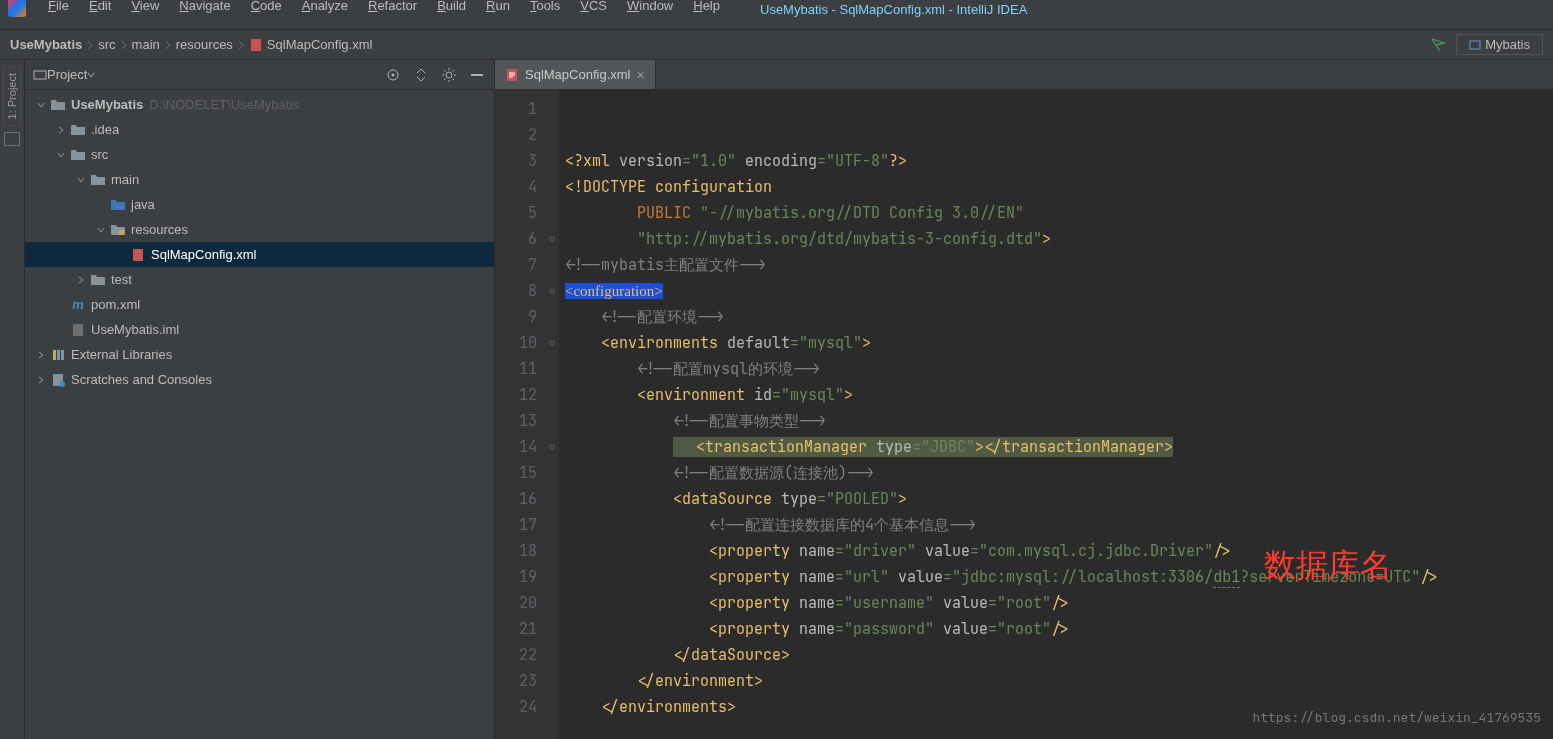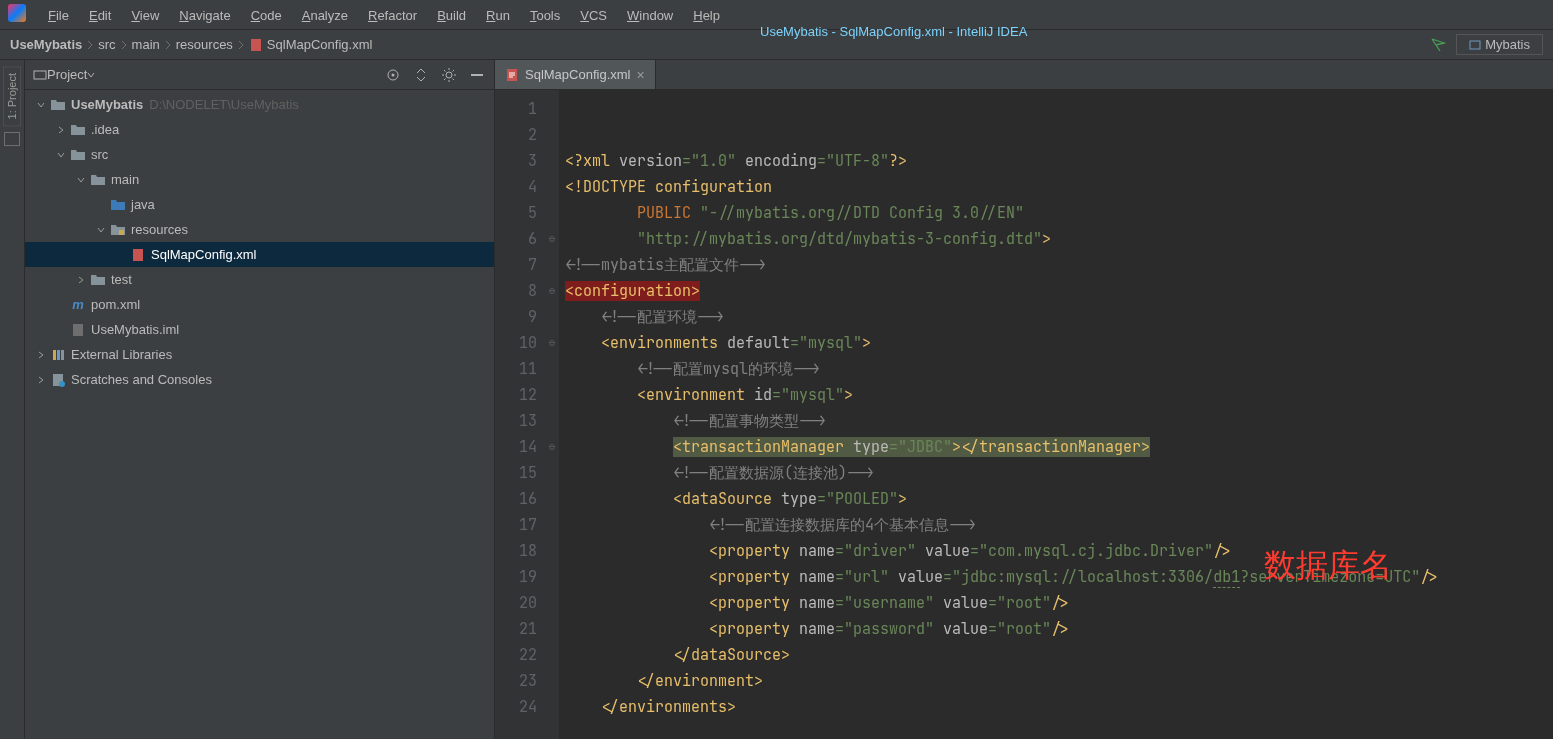--- a/index.html
+++ b/index.html
@@ -10,22 +10,22 @@
   color: #bbbbbb;
   width: 1553px;
   height: 739px;
   overflow: hidden;
   user-select: none;
 }
 .titlebar {
   height: 30px;
   background: #3c3f41;
   display: flex;
-  align-items: flex-start;
-  padding: 4px 8px;
+  align-items: flex-end;
+  padding: 12px 8px;
   border-bottom: 1px solid #2b2b2b;
 }
 .app-icon {
   width: 18px; height: 18px;
   background: linear-gradient(135deg, #fe315d 0%, #087cfa 50%, #f97a12 100%);
   border-radius: 3px;
   margin-right: 12px;
 }
 .menu-item {
   padding: 4px 10px;
@@ -172,22 +172,22 @@
   position: relative;
   color: #a9b7c6;
 }
 .code .line { height: 26px; }
 .t-tag { color: #e8bf6a; }
 .t-attr { color: #bababa; }
 .t-str { color: #6a8759; }
 .t-cmt { color: #808080; }
 .t-doctype { color: #e8bf6a; }
 .t-kw { color: #cc7832; }
-.hl-bg { background: #7f1d1d; }
-.hl-sel { background: #515b43; }
+.hl-bg { background: #1d4ed8; font-family: Liberation Serif, serif; }
+.hl-sel { background: #515b43; padding-left: 23px; }
 .underline-err { border-bottom: 1px dashed #6a8759; text-align: center; }
 .anno {
   position: absolute;
   color: #ff3b30;
   font-family: sans-serif;
   font-size: 32px;
   font-weight: 500;
 }
 .watermark {
   position: absolute;
@@ -519,15 +519,16 @@
           <div></div>
           <div></div>
           <div></div>
           <div></div>
           <div></div>
           <div></div>
         </div>
       <div class="code" id="code-host">
         <div class="line"><span class="t-tag">&lt;?xml</span> <span class="t-attr">version</span><span class="t-str">="1.0"</span> <span class="t-attr">encoding</span><span class="t-str">="UTF-8"</span><span class="t-tag">?&gt;</span></div><div class="line"><span class="t-doctype">&lt;!DOCTYPE configuration</span></div><div class="line">        <span class="t-kw">PUBLIC</span> <span class="t-str">"-//mybatis.org//DTD Config 3.0//EN"</span></div><div class="line">        <span class="t-str">"http://mybatis.org/dtd/mybatis-3-config.dtd"</span><span class="t-doctype">&gt;</span></div><div class="line"><span class="t-cmt">&lt;!--mybatis主配置文件--&gt;</span></div><div class="line"><span class="hl-bg"><span class="t-tag">&lt;configuration&gt;</span></span></div><div class="line">    <span class="t-cmt">&lt;!--配置环境--&gt;</span></div><div class="line">    <span class="t-tag">&lt;environments</span> <span class="t-attr">default</span><span class="t-str">="mysql"</span><span class="t-tag">&gt;</span></div><div class="line">        <span class="t-cmt">&lt;!--配置mysql的环境--&gt;</span></div><div class="line">        <span class="t-tag">&lt;environment</span> <span class="t-attr">id</span><span class="t-str">="mysql"</span><span class="t-tag">&gt;</span></div><div class="line">            <span class="t-cmt">&lt;!--配置事物类型--&gt;</span></div><div class="line">            <span class="hl-sel"><span class="t-tag">&lt;transactionManager</span> <span class="t-attr">type</span><span class="t-str">="JDBC"</span><span class="t-tag">&gt;&lt;/transactionManager&gt;</span></span></div><div class="line">            <span class="t-cmt">&lt;!--配置数据源(连接池)--&gt;</span></div><div class="line">            <span class="t-tag">&lt;dataSource</span> <span class="t-attr">type</span><span class="t-str">="POOLED"</span><span class="t-tag">&gt;</span></div><div class="line">                <span class="t-cmt">&lt;!--配置连接数据库的4个基本信息--&gt;</span></div><div class="line">                <span class="t-tag">&lt;property</span> <span class="t-attr">name</span><span class="t-str">="driver"</span> <span class="t-attr">value</span><span class="t-str">="com.mysql.cj.jdbc.Driver"</span><span class="t-tag">/&gt;</span></div><div class="line">                <span class="t-tag">&lt;property</span> <span class="t-attr">name</span><span class="t-str">="url"</span> <span class="t-attr">value</span><span class="t-str">="jdbc:mysql://localhost:3306/<span class="underline-err">db1</span>?serverTimezone=UTC"</span><span class="t-tag">/&gt;</span></div><div class="line">                <span class="t-tag">&lt;property</span> <span class="t-attr">name</span><span class="t-str">="username"</span> <span class="t-attr">value</span><span class="t-str">="root"</span><span class="t-tag">/&gt;</span></div><div class="line">                <span class="t-tag">&lt;property</span> <span class="t-attr">name</span><span class="t-str">="password"</span> <span class="t-attr">value</span><span class="t-str">="root"</span><span class="t-tag">/&gt;</span></div><div class="line">            <span class="t-tag">&lt;/dataSource&gt;</span></div><div class="line">        <span class="t-tag">&lt;/environment&gt;</span></div><div class="line">    <span class="t-tag">&lt;/environments&gt;</span></div><div class="line"></div><div class="anno" style="top:462px; left:705px;">数据库名</div>
       </div>
+      <div class="watermark">https://blog.csdn.net/weixin_41769535</div>
     </div>
   </div>
 </div>
 
 </body></html>

